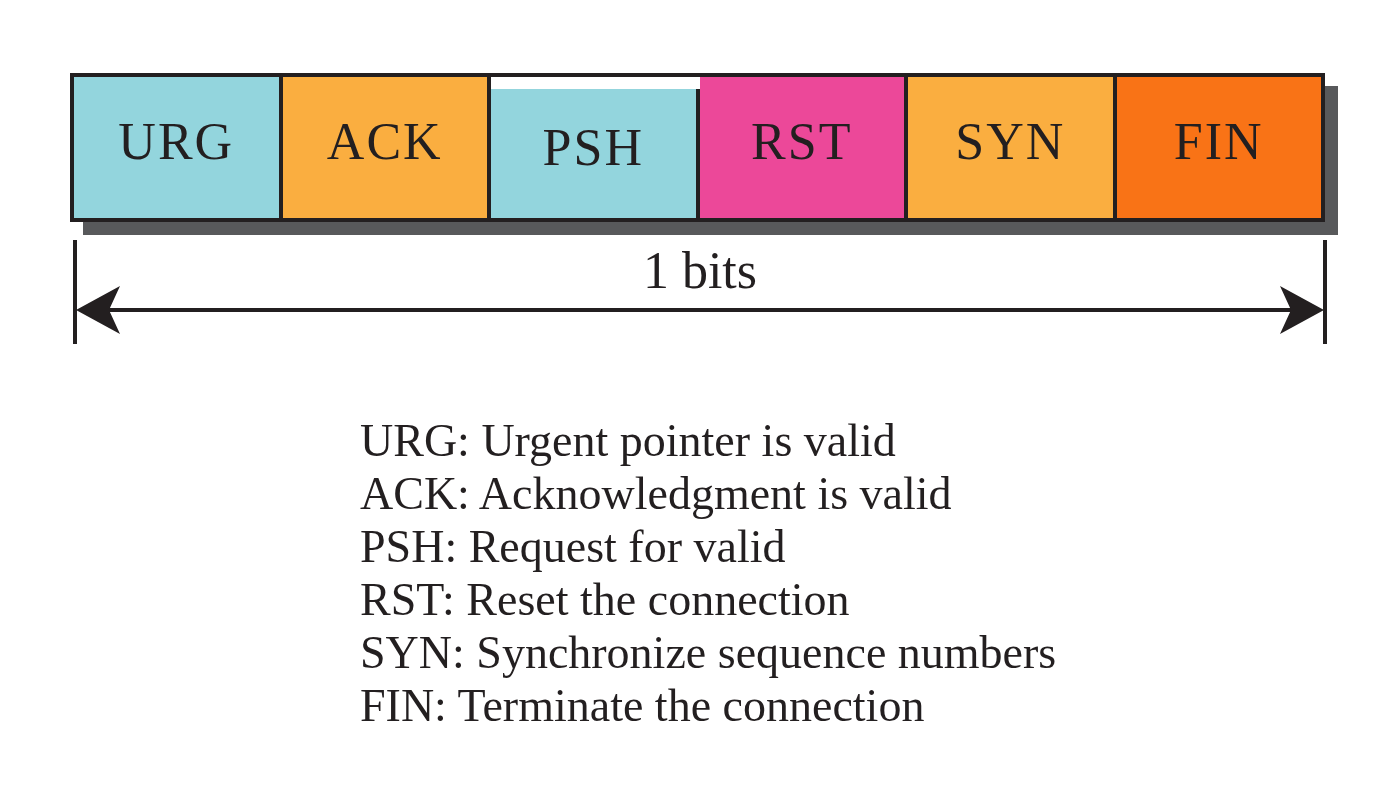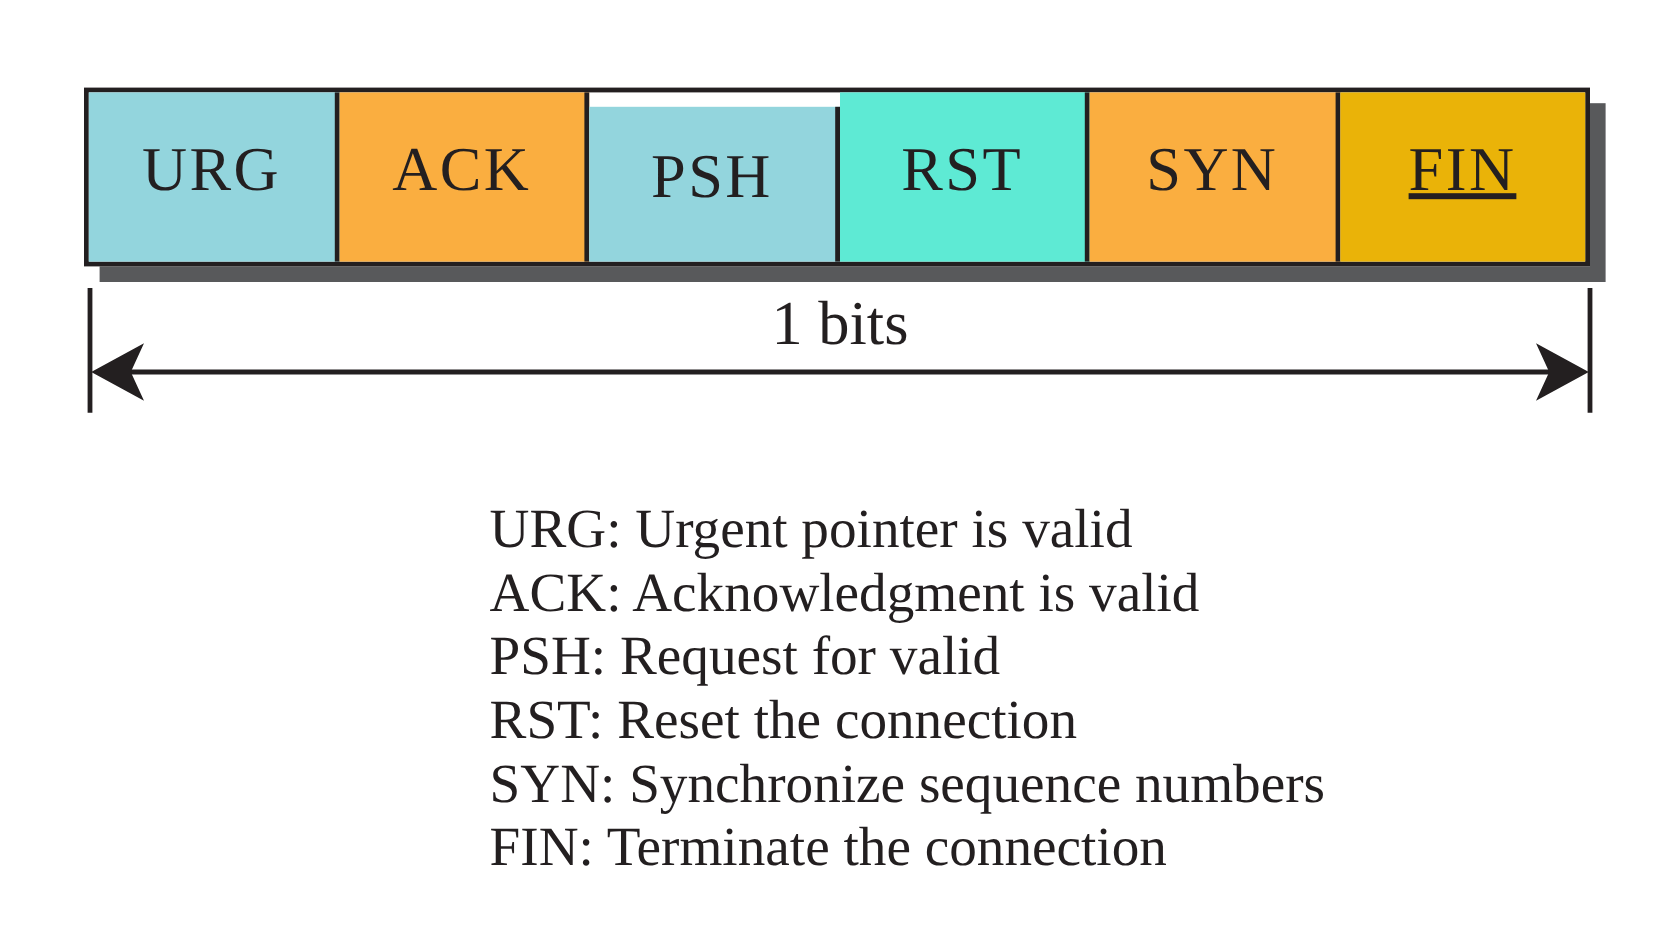--- a/index.html
+++ b/index.html
@@ -64,45 +64,44 @@
   .legend {
     position: absolute;
     left: 360px;
     top: 414px;
     font-size: 46px;
     line-height: 53px;
     white-space: nowrap;
   }
   .legend-line {
     height: 53px;
-    margin-left: 48px;
   }
 </style>
 </head>
 <body>
 
 <div class="canvas">
 
   <div class="flag-bar">
     <div class="flag-cell" style="background-color: rgb(147, 213, 221);">
       <span>URG</span>
     </div>
     <div class="flag-cell" style="background-color: rgb(250, 174, 64);">
       <span>ACK</span>
     </div>
     <div class="flag-cell" style="background-color: rgb(147, 213, 221); margin-top: 12px;">
       <span>PSH</span>
     </div>
-    <div class="flag-cell" style="background-color: #5eead4; align-items: center;">
+    <div class="flag-cell" style="background-color: #ec4899; align-items: center;">
       <span>RST</span>
     </div>
     <div class="flag-cell" style="background-color: rgb(250, 174, 64);">
       <span>SYN</span>
     </div>
-    <div class="flag-cell" style="background-color: #eab308; text-decoration: underline;">
+    <div class="flag-cell" style="background-color: #f97316;">
       <span>FIN</span>
     </div>
   </div>
 
   <svg class="dim-arrow-svg" viewBox="0 0 1280 116" xmlns="http://www.w3.org/2000/svg">
 
     <line x1="15" y1="4" x2="15" y2="108" stroke="#231f20" stroke-width="4"></line>
     <line x1="1265" y1="4" x2="1265" y2="108" stroke="#231f20" stroke-width="4"></line>
 
     <line x1="28" y1="74" x2="1252" y2="74" stroke="#231f20" stroke-width="4"></line>

